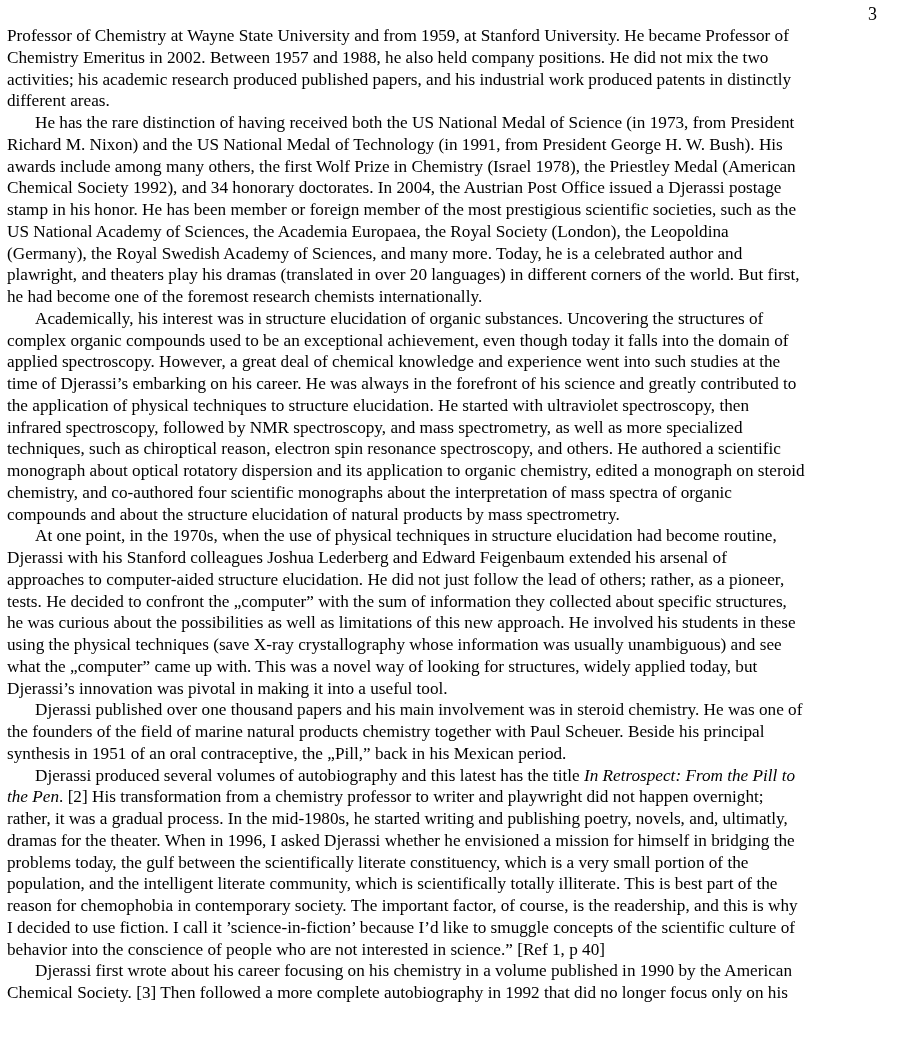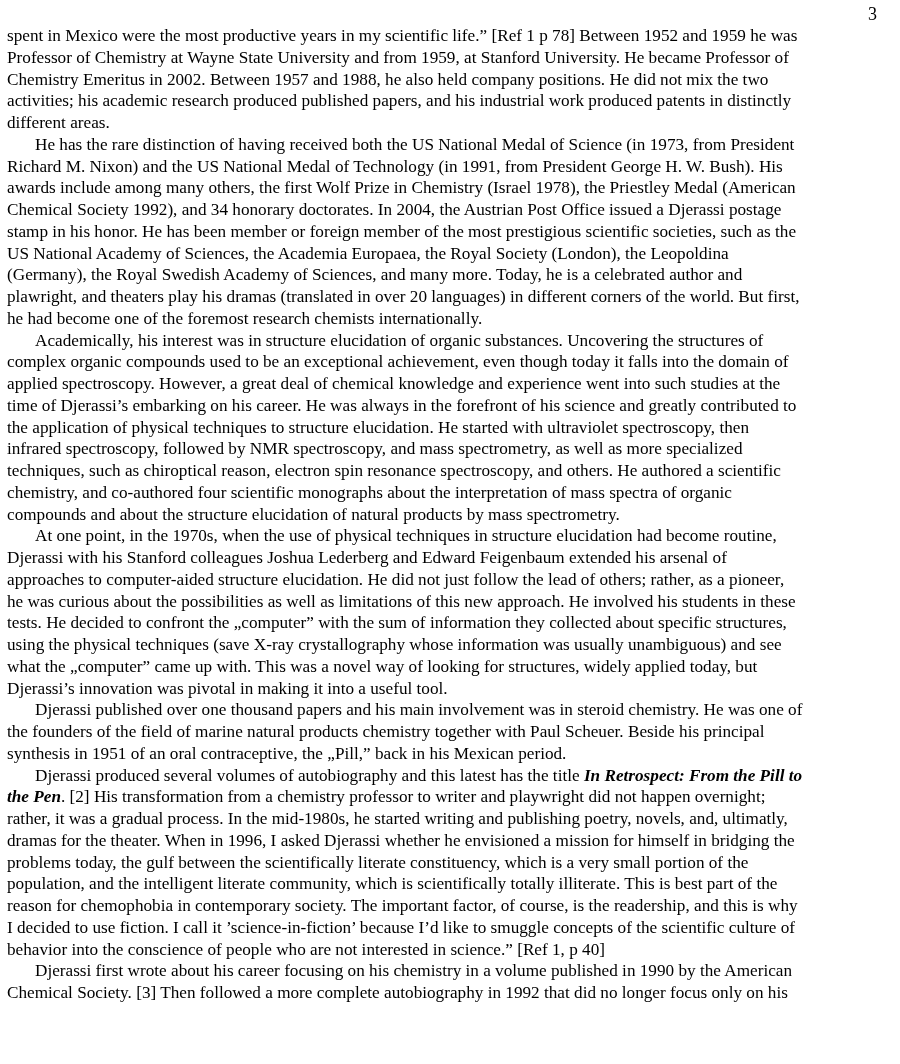--- a/index.html
+++ b/index.html
@@ -31,30 +31,29 @@
     .line {
       font-size: 17.2px;
       line-height: 21.75px;
       height: 21.75px;
       white-space: nowrap;
     }
     .indent {
       padding-left: 28px;
     }
     .seg { }
-    .it { font-style: italic; font-weight: bold; }
+    .it { font-style: italic; }
   </style>
 </head>
 <body>
 
 <div class="page-number">3</div>
 
 <div class="content" id="content">
     <div>
-      <div class="line"><span class="seg">spent in Mexico were the most productive years in my scientific life.” [Ref 1 p 78] Between 1952 and 1959 he was</span></div>
       <div class="line"><span class="seg">Professor of Chemistry at Wayne State University and from 1959, at Stanford University. He became Professor of</span></div>
       <div class="line"><span class="seg">Chemistry Emeritus in 2002. Between 1957 and 1988, he also held company positions. He did not mix the two</span></div>
       <div class="line"><span class="seg">activities; his academic research produced published papers, and his industrial work produced patents in distinctly</span></div>
       <div class="line"><span class="seg">different areas.</span></div>
     </div>
     <div>
       <div class="line indent"><span class="seg">He has the rare distinction of having received both the US National Medal of Science (in 1973, from President</span></div>
       <div class="line"><span class="seg">Richard M. Nixon) and the US National Medal of Technology (in 1991, from President George H. W. Bush). His</span></div>
       <div class="line"><span class="seg">awards include among many others, the first Wolf Prize in Chemistry (Israel 1978), the Priestley Medal (American</span></div>
       <div class="line"><span class="seg">Chemical Society 1992), and 34 honorary doctorates. In 2004, the Austrian Post Office issued a Djerassi postage</span></div>
@@ -65,29 +64,30 @@
       <div class="line"><span class="seg">he had become one of the foremost research chemists internationally.</span></div>
     </div>
     <div>
       <div class="line indent"><span class="seg">Academically, his interest was in structure elucidation of organic substances. Uncovering the structures of</span></div>
       <div class="line"><span class="seg">complex organic compounds used to be an exceptional achievement, even though today it falls into the domain of</span></div>
       <div class="line"><span class="seg">applied spectroscopy. However, a great deal of chemical knowledge and experience went into such studies at the</span></div>
       <div class="line"><span class="seg">time of Djerassi’s embarking on his career. He was always in the forefront of his science and greatly contributed to</span></div>
       <div class="line"><span class="seg">the application of physical techniques to structure elucidation. He started with ultraviolet spectroscopy, then</span></div>
       <div class="line"><span class="seg">infrared spectroscopy, followed by NMR spectroscopy, and mass spectrometry, as well as more specialized</span></div>
       <div class="line"><span class="seg">techniques, such as chiroptical reason, electron spin resonance spectroscopy, and others. He authored a scientific</span></div>
+      <div class="line"><span class="seg">monograph about optical rotatory dispersion and its application to organic chemistry, edited a monograph on steroid</span></div>
       <div class="line"><span class="seg">chemistry, and co-authored four scientific monographs about the interpretation of mass spectra of organic</span></div>
       <div class="line"><span class="seg">compounds and about the structure elucidation of natural products by mass spectrometry.</span></div>
     </div>
     <div>
       <div class="line indent"><span class="seg">At one point, in the 1970s, when the use of physical techniques in structure elucidation had become routine,</span></div>
       <div class="line"><span class="seg">Djerassi with his Stanford colleagues Joshua Lederberg and Edward Feigenbaum extended his arsenal of</span></div>
       <div class="line"><span class="seg">approaches to computer-aided structure elucidation. He did not just follow the lead of others; rather, as a pioneer,</span></div>
+      <div class="line"><span class="seg">tests. He decided to confront the „computer” with the sum of information they collected about specific structures,</span></div>
       <div class="line"><span class="seg">he was curious about the possibilities as well as limitations of this new approach. He involved his students in these</span></div>
-      <div class="line"><span class="seg">tests. He decided to confront the „computer” with the sum of information they collected about specific structures,</span></div>
       <div class="line"><span class="seg">using the physical techniques (save X-ray crystallography whose information was usually unambiguous) and see</span></div>
       <div class="line"><span class="seg">what the „computer” came up with. This was a novel way of looking for structures, widely applied today, but</span></div>
       <div class="line"><span class="seg">Djerassi’s innovation was pivotal in making it into a useful tool.</span></div>
     </div>
     <div>
       <div class="line indent"><span class="seg">Djerassi published over one thousand papers and his main involvement was in steroid chemistry. He was one of</span></div>
       <div class="line"><span class="seg">the founders of the field of marine natural products chemistry together with Paul Scheuer. Beside his principal</span></div>
       <div class="line"><span class="seg">synthesis in 1951 of an oral contraceptive, the „Pill,” back in his Mexican period.</span></div>
     </div>
     <div>

